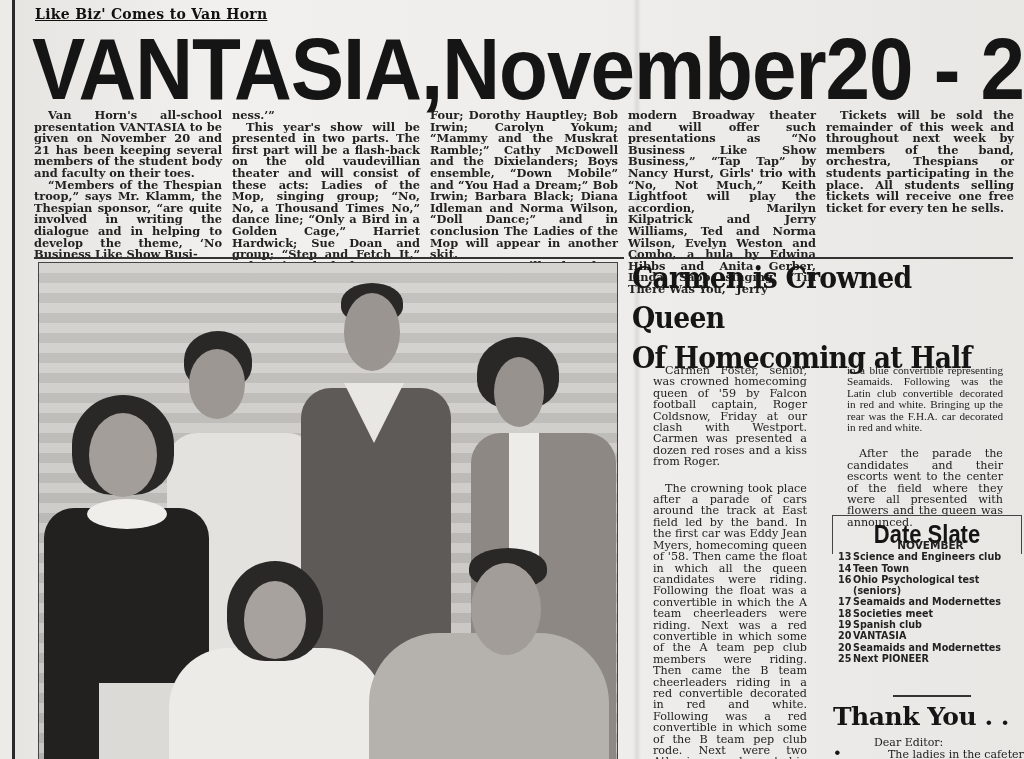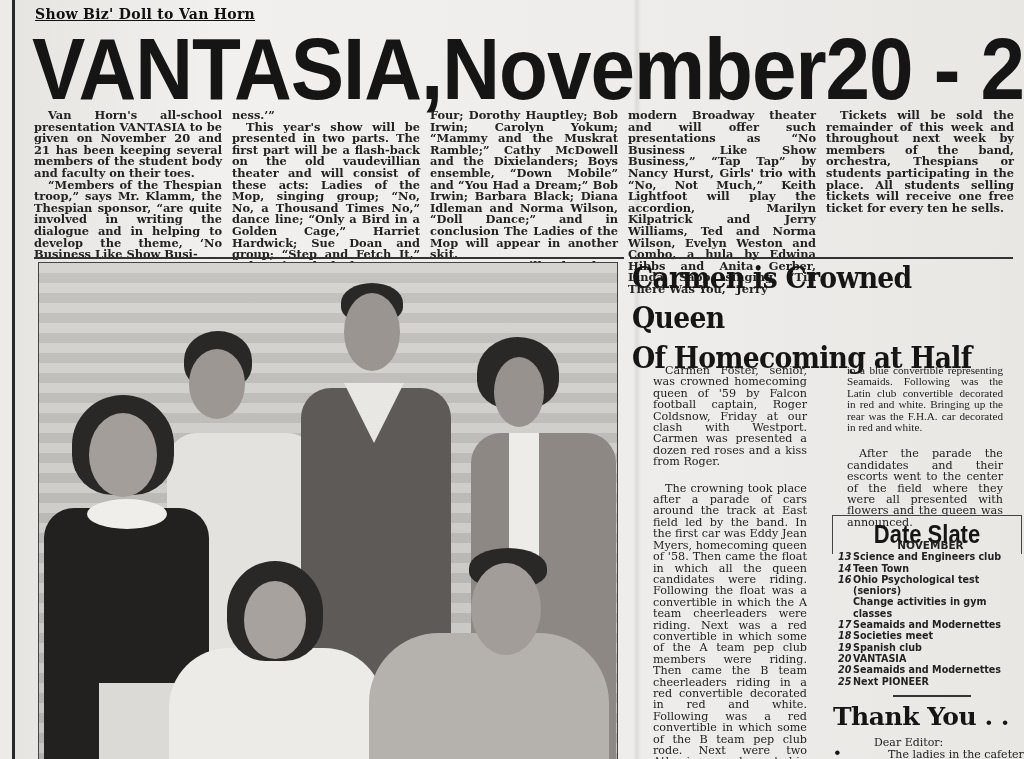--- a/index.html
+++ b/index.html
@@ -79,39 +79,39 @@
     text-align: center; font-family: "Liberation Sans", sans-serif; font-weight: bold;
     font-size: 25px; line-height: 36px; color: #151515; transform: scaleX(0.88);
   }
   .dates {
     position: absolute; left: 838px; top: 540px; width: 185px;
     font-family: "DejaVu Sans", sans-serif; font-weight: bold; font-size: 9.6px; line-height: 11.3px;
     color: #222;
   }
   .dates .month { text-align: center; font-size: 10.5px; }
   .dates .row { display: flex; }
-  .dates .d { width: 15px; flex: none; font-style: italic; }
+  .dates .d { width: 15px; flex: none; }
   .dates .t { flex: 1; }
   .short-rule { position: absolute; left: 893px; top: 695px; width: 78px; height: 1.5px; background: #333; }
   .thankyou {
     position: absolute; left: 833px; top: 702px; font-family: "DejaVu Serif", serif;
     font-weight: bold; font-size: 25px; line-height: 30px; color: #151515; letter-spacing: -0.5px;
   }
   .letter { position: absolute; left: 874px; top: 737px; width: 188px; font-size: 11px; line-height: 12px; }
   .letter p { margin: 0; }
   .letter p.body { text-indent: 14px; }
 </style>
 </head>
 <body>
 
 <div class="page">
   <div class="fold"></div>
 </div>
 
-<div class="kicker">Show Biz' Doll to Van Horn</div>
+<div class="kicker">Like Biz' Comes to Van Horn</div>
 
 <div class="banner">
   <span>VANTASIA,</span>
   <span>November</span>
   <span>20 - 21</span>
 </div>
 
 <div class="cols">
   <div class="col">
     <p>Van Horn's all-school presentation VANTASIA to be given on November 20 and 21 has been keeping several members of the student body and faculty on their toes.</p>
@@ -203,24 +203,20 @@
     </div>
   <div class="row">
       <span class="d">14</span>
       <span class="t">Teen Town</span>
     </div>
   <div class="row">
       <span class="d">16</span>
       <span class="t">Ohio Psychological test (seniors)</span>
     </div>
   <div class="row">
-      <span class="d"></span>
-      <span class="t">Change activities in gym classes</span>
-    </div>
-  <div class="row">
       <span class="d">17</span>
       <span class="t">Seamaids and Modernettes</span>
     </div>
   <div class="row">
       <span class="d">18</span>
       <span class="t">Societies meet</span>
     </div>
   <div class="row">
       <span class="d">19</span>
       <span class="t">Spanish club</span>

